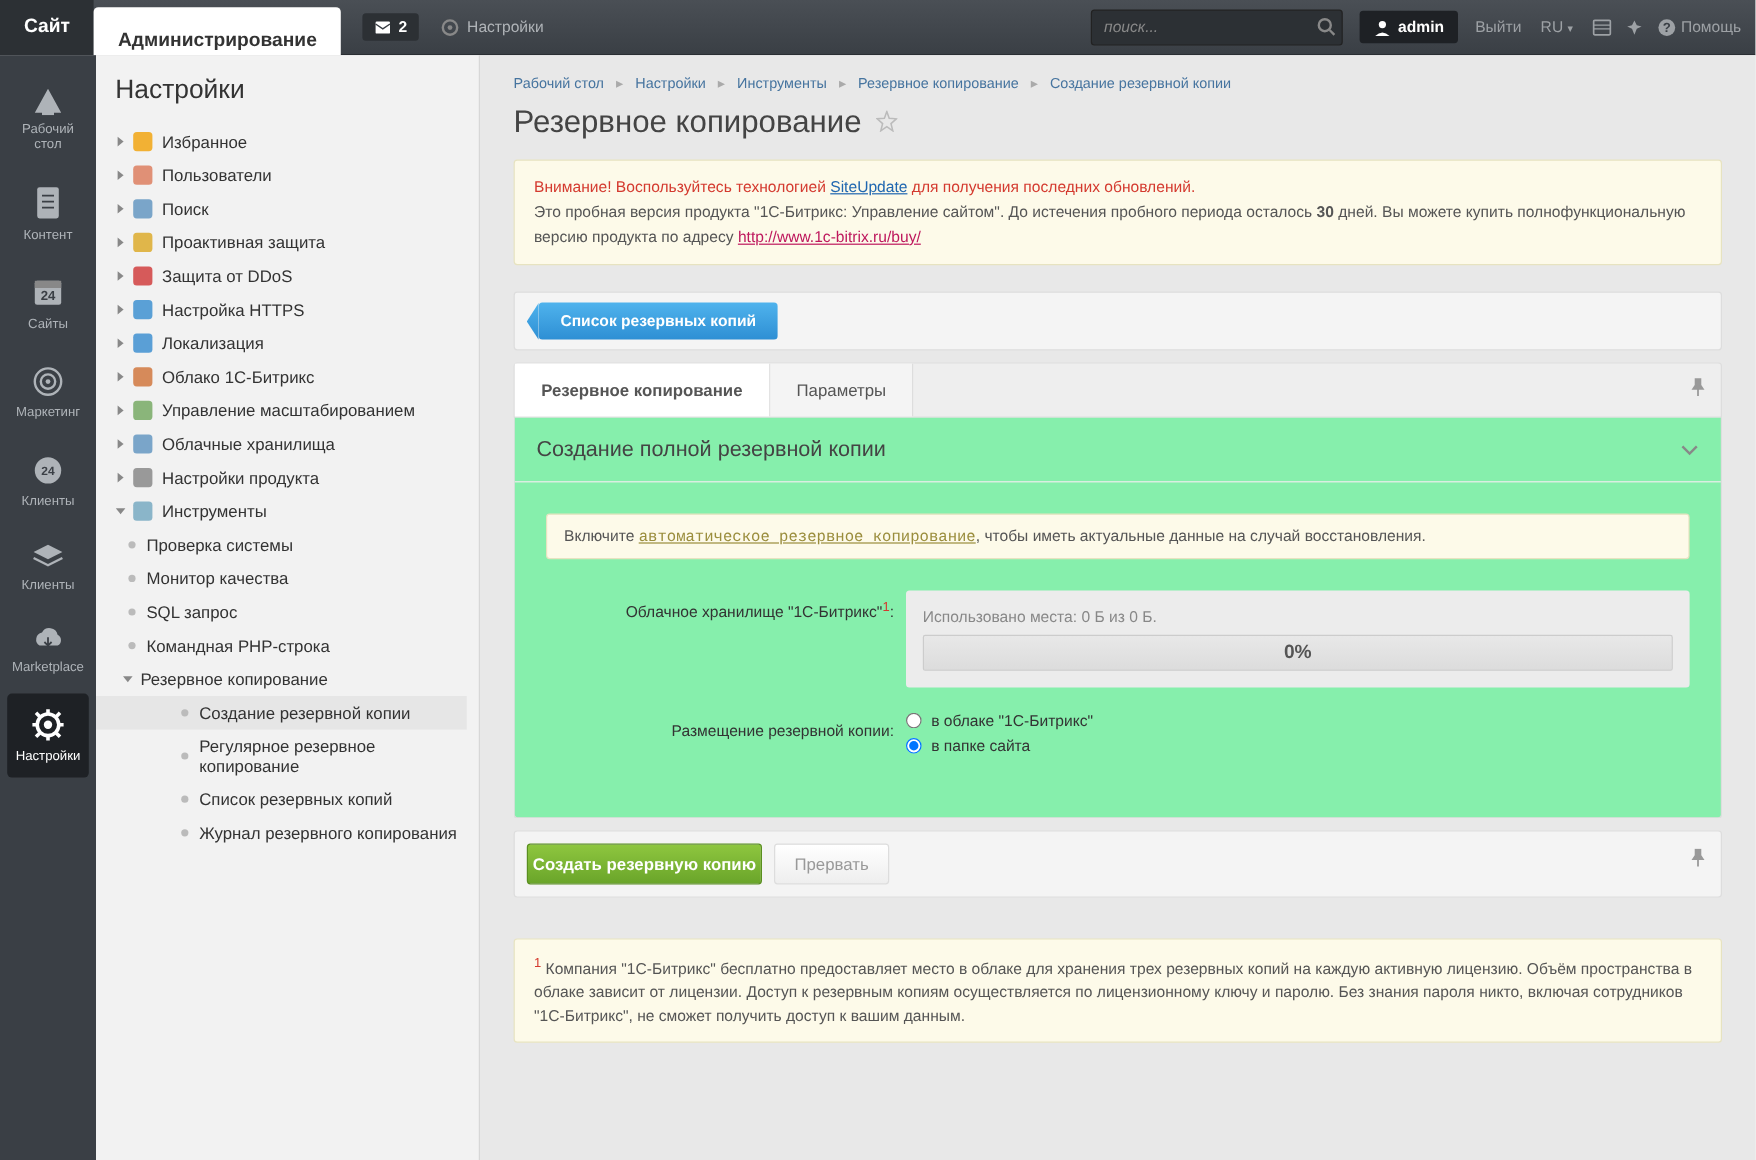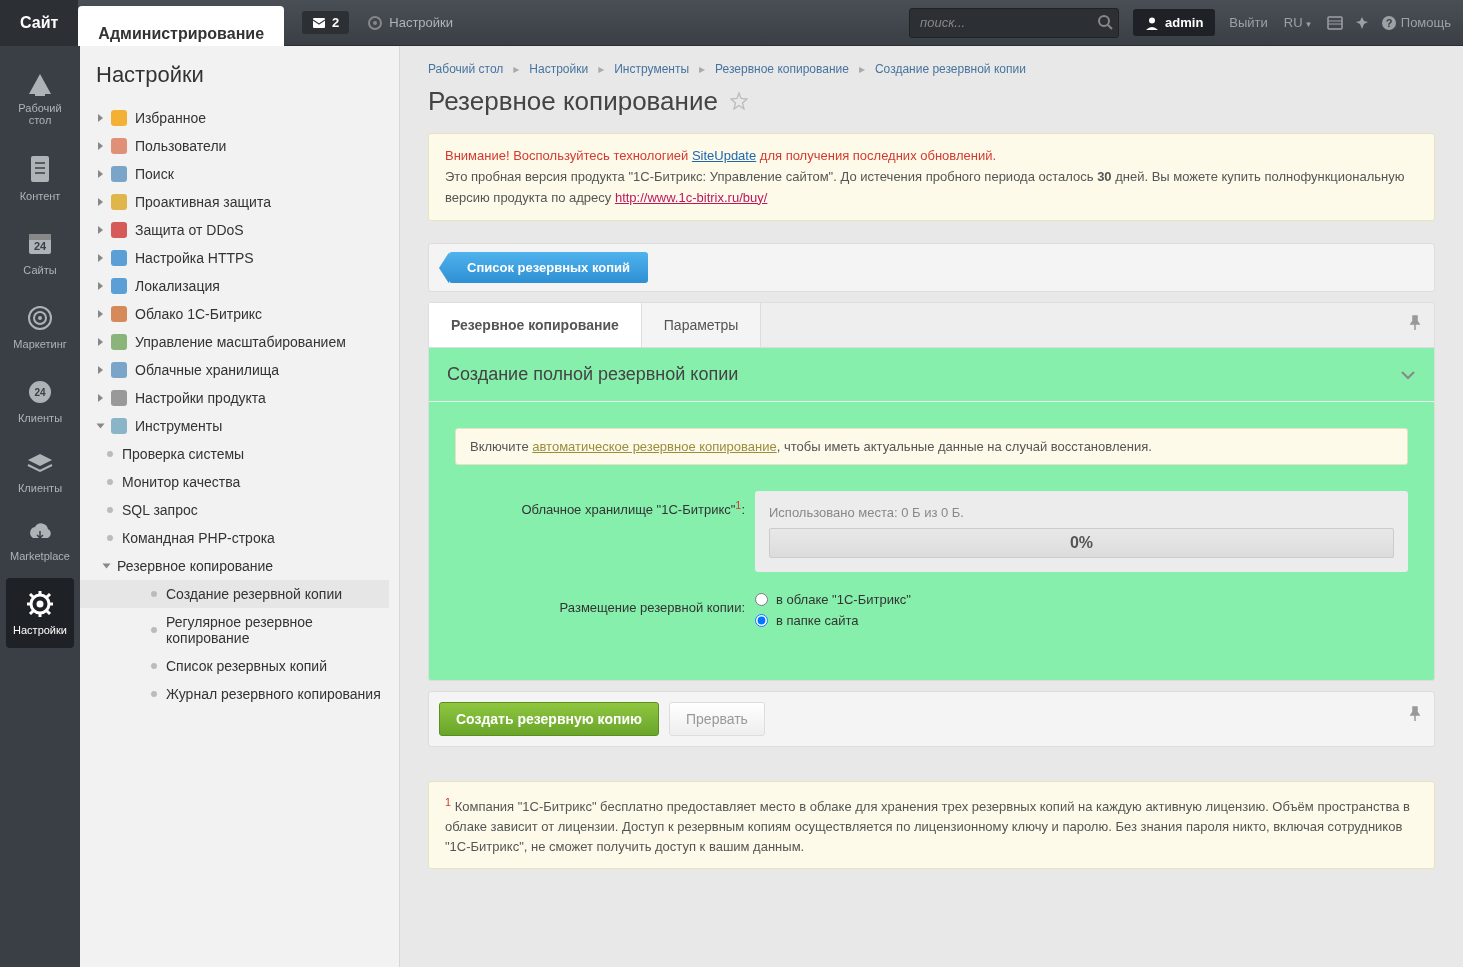--- a/index.html
+++ b/index.html
@@ -68,36 +68,36 @@
 .tab { padding: 14px 22px; font-size: 14px; color: #555; cursor: pointer; background: #fff; border-right: 1px solid #ddd; }
 .tab.active { font-weight: bold; background: #fff; }
 .tab:not(.active) { background: #f4f4f4; }
 .pin { position: absolute; right: 12px; top: 12px; color: #999; cursor: pointer; }
 
 .panel { background: #86efac; border: 1px solid #ddd; border-top: none; border-radius: 0 0 3px 3px; }
 .panel-head { padding: 16px 18px; font-size: 18px; color: #444; display: flex; justify-content: space-between; align-items: center; border-bottom: 1px solid #eee; }
 .panel-body { padding: 26px; }
 
 .hint { border: 1px solid #e7e3c0; background: #fdfae9; padding: 10px 14px; border-radius: 3px; color: #555; margin-bottom: 26px; }
-.hint a { color: #9a8d3c; text-decoration: underline; }
+.hint a { color: #9a8d3c; text-decoration: underline; font-family: Liberation Mono, monospace; }
 
 .form-row { display: flex; margin-bottom: 20px; }
 .form-label { width: 300px; text-align: right; padding-right: 10px; padding-top: 8px; color: #333; }
 .form-label sup { color: #d43a2f; }
 .form-field { flex: 1; }
 
 .storage-box { background: #ececec; border-radius: 3px; padding: 14px; }
 .storage-box .used { color: #888; margin-bottom: 8px; }
 .progress { height: 30px; background: linear-gradient(#e8e8e8,#dcdcdc); border: 1px solid #ccc; border-radius: 2px; display: flex; align-items: center; justify-content: center; font-size: 16px; font-weight: bold; color: #555; }
 
 .radio-line { display: flex; align-items: center; margin-bottom: 6px; }
 .radio-line input { margin-right: 8px; }
 
 .action-bar { background: #f4f4f4; border: 1px solid #ddd; border-radius: 3px; padding: 10px; margin-top: 10px; display: flex; align-items: center; position: relative; }
-.btn-green { background: linear-gradient(#8ec63f, #6aa52a); color: #fff; border: 1px solid #5a8f20; border-radius: 3px; padding: 8px 16px; font-weight: bold; cursor: pointer; font-size: 14px; margin-right: 10px; }
+.btn-green { background: linear-gradient(#8ec63f, #6aa52a); color: #fff; border: 1px solid #5a8f20; border-radius: 3px; padding: 8px 4px; font-weight: bold; cursor: pointer; font-size: 14px; margin-right: 10px; }
 .btn-gray { background: linear-gradient(#fff,#eee); color: #999; border: 1px solid #ddd; border-radius: 3px; padding: 8px 16px; cursor: not-allowed; font-size: 14px; }
 .action-bar .pin { right: 12px; top: 14px; }
 
 .footnote { border: 1px solid #e7e3c0; background: #fdfae9; border-radius: 3px; padding: 12px 16px; margin-top: 34px; color: #555; line-height: 1.5; }
 .footnote sup { color: #d43a2f; }
 </style>
 </head>
 <body>
 
 <div class="topbar">

